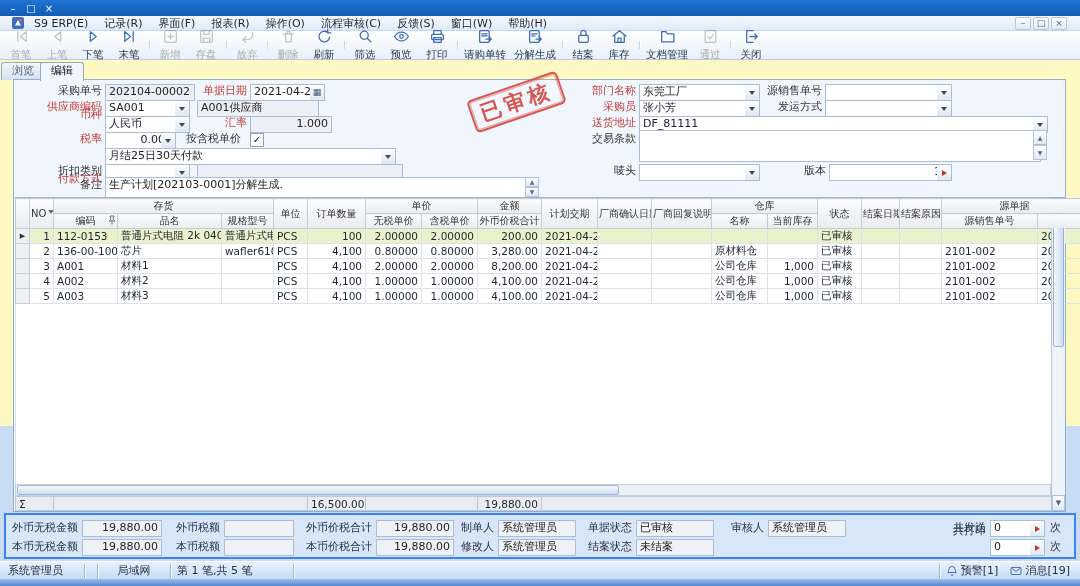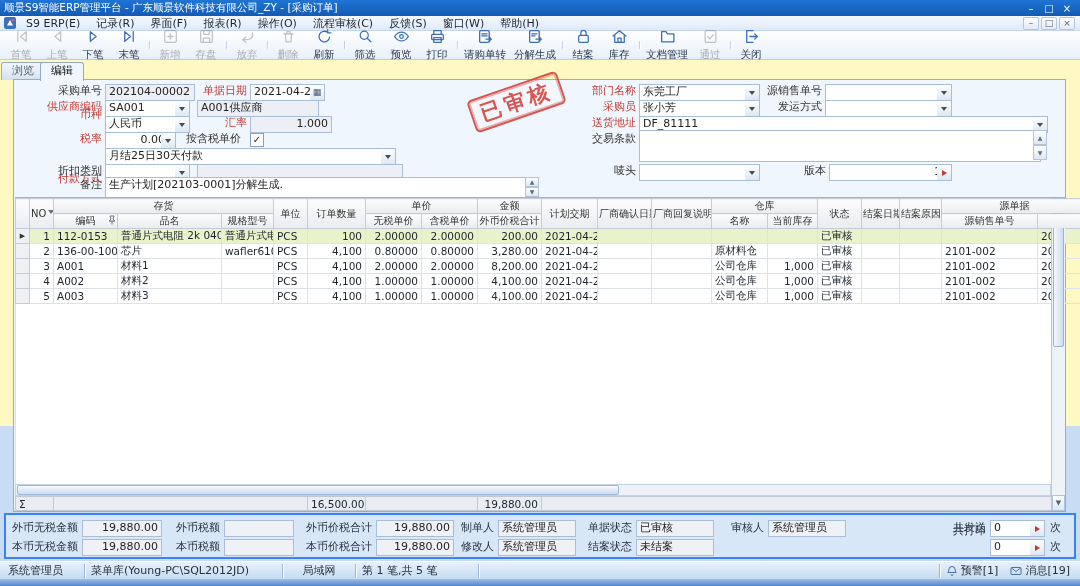--- a/index.html
+++ b/index.html
@@ -3,21 +3,21 @@
 <meta charset="utf-8">
 <style>
   html,body{margin:0;padding:0;}
   body{width:1080px;height:586px;position:relative;font-family:"DejaVu Sans","Liberation Sans",sans-serif;font-size:11px;color:#222;background:#c8dcf3;overflow:hidden;}
   .abs{position:absolute;box-sizing:border-box;}
 
   
   #titlebar{left:0;top:0;width:1080px;height:16px;background:linear-gradient(#1f74d4,#135bb4);color:#fff;display:flex;align-items:center;padding:0 4px;}
   #title-text{font-size:10.5px;flex:1;white-space:nowrap;overflow:hidden;}
   .win-ctl{width:18px;text-align:center;font-size:10px;cursor:default;}
-  #menubar{left:0;top:16px;width:1080px;height:15px;background:linear-gradient(#f5f9fe,#dfeaf8);border-bottom:1px solid #c3d5ea;display:flex;align-items:center;padding:0 2px;}
+  #menubar{left:0;top:16px;width:1080px;height:15px;background:linear-gradient(#f5f9fe,#dfeaf8);border-bottom:1px solid #c3d5ea;display:flex;align-items:center;padding:0 10px;}
   .menu-item{padding:0 8px;height:15px;line-height:15px;color:#1c2430;display:inline-flex;align-items:center;gap:3px;}
   .mdi-ctl{width:14px;height:11px;line-height:10px;text-align:center;font-size:9px;color:#51627a;border:1px solid #b6c6da;background:linear-gradient(#fdfdfe,#e2ebf6);margin-left:2px;border-radius:2px;}
   #menubar-right{margin-left:auto;display:flex;align-items:center;padding-right:3px;}
 
   
   #toolbar{left:0;top:31px;width:1080px;height:29px;background:linear-gradient(#ffffff,#e7f0fa);border-bottom:1px solid #b9cde5;display:flex;align-items:stretch;padding:8px 3px;}
   .tbtn{display:inline-flex;flex-direction:column;align-items:center;justify-content:center;padding:1px 4px;min-width:28px;color:#3c6eb5;border-radius:2px;}
   .tbtn .tlabel{font-size:10.5px;color:#29384d;margin-top:0px;white-space:nowrap;}
   .tbtn.disabled{opacity:.38;filter:grayscale(1);}
   .tsep{width:1px;background:#c4d4e8;box-shadow:1px 0 0 #fff;margin:2px 2px;}
@@ -75,21 +75,20 @@
   #statusbar{left:0;top:501px;width:1080px;height:18px;background:linear-gradient(#e7f1fc,#c6dbf2);border-top:1px solid #fff;display:flex;align-items:center;color:#26303e;}
   .ssep{width:1px;height:14px;background:#9fb6d1;box-shadow:1px 0 0 #fff;margin:0 6px;}
   .sseg{white-space:nowrap;display:inline-flex;align-items:center;gap:3px;}
   #bottom-edge{left:0;top:519px;width:1080px;height:9px;background:linear-gradient(#9cc0ea,#3d76c0);}
   .sic{color:#4a6ea8;display:inline-flex;}
 </style>
 </head>
 <body>
 
 <div id="titlebar" class="abs">
-  <span id="title-text">顺景S9智能ERP管理平台 - 广东顺景软件科技有限公司_ZY - [采购订单]</span>
   <span class="win-ctl">–</span>
   <span class="win-ctl">□</span>
   <span class="win-ctl">×</span>
 </div>
 
 <div id="menubar" class="abs">
   <span class="sic" style="margin:0 2px;">
     <svg width="12" height="12" viewBox="0 0 12 12">
         <rect width="12" height="12" rx="2" fill="#3d6fc0"></rect>
         <path d="M3 8.5L6 3l3 5.5z" fill="#fff"></path>
@@ -557,21 +556,20 @@
     <div class="ffld ro" style="left:630px;top:24px;width:70px;">未结案</div>
     <div class="flbl" style="left:940px;top:8px;width:40px;">共打印</div>
     <div class="ffld" style="left:984px;top:24px;width:40px;">0</div>
     <div class="ddb red" style="left:1024px;top:24px;"></div>
     <div class="flbl la" style="left:1044px;top:24px;width:20px;text-align:left;">次</div>
   </div>
 
   <div id="statusbar" class="abs">
     <span class="sseg" style="padding-left:8px;min-width:70px;">系统管理员</span>
     <span class="ssep"></span>
-    <span class="sseg" style="min-width:185px;">菜单库(Young-PC\SQL2012JD)</span>
     <span class="ssep"></span>
     <span class="sseg" style="min-width:60px;justify-content:center;">局域网</span>
     <span class="ssep"></span>
     <span class="sseg" style="min-width:110px;">第 1 笔,共 5 笔</span>
     <span class="ssep"></span>
     <span style="flex:1;"></span>
     <span class="ssep"></span>
     <span class="sseg">
       <span class="sic">
           <svg width="12" height="12" viewBox="0 0 12 12" fill="none" stroke="#4a6ea8" stroke-width="1">

